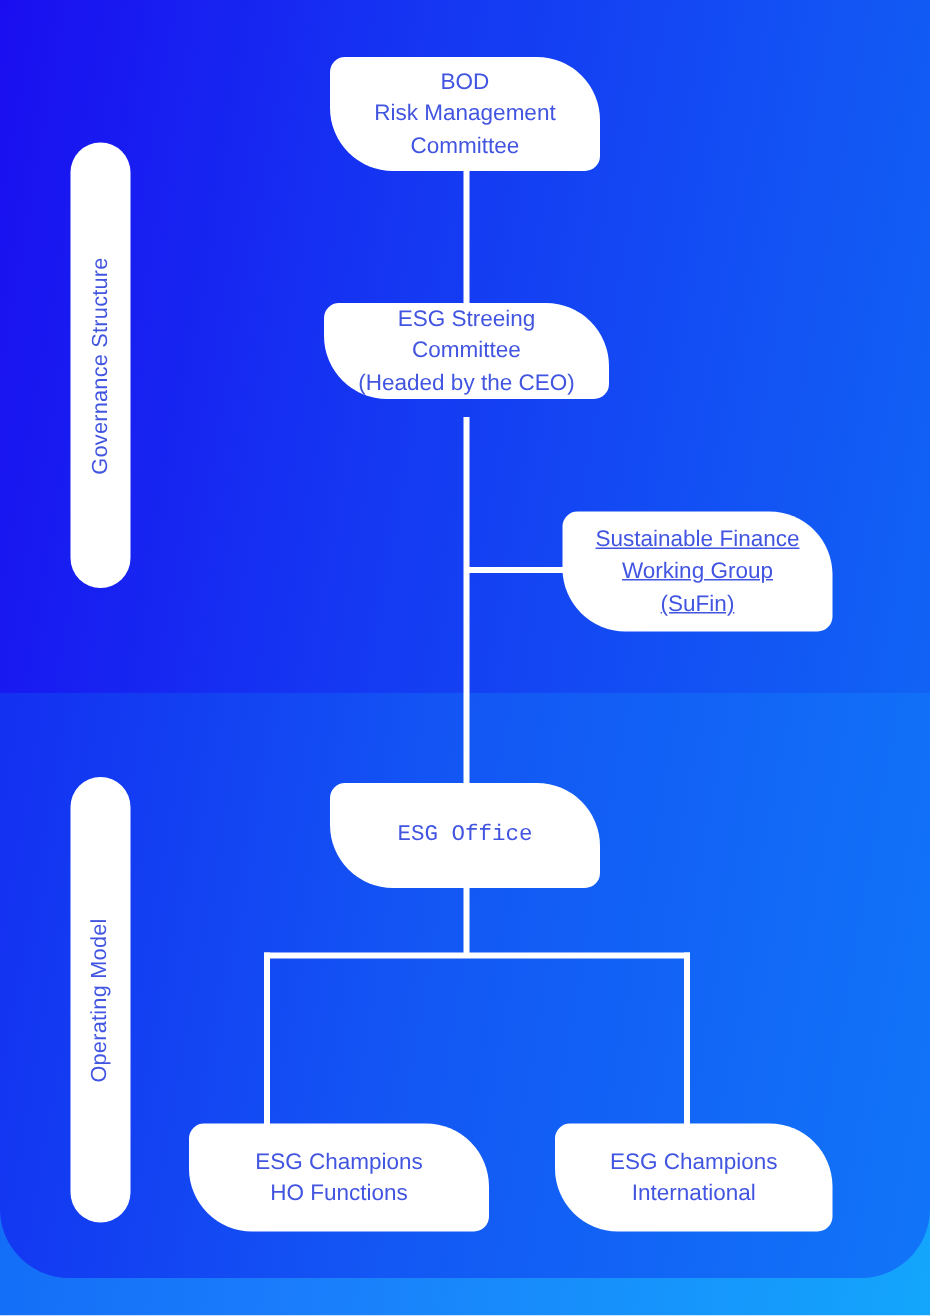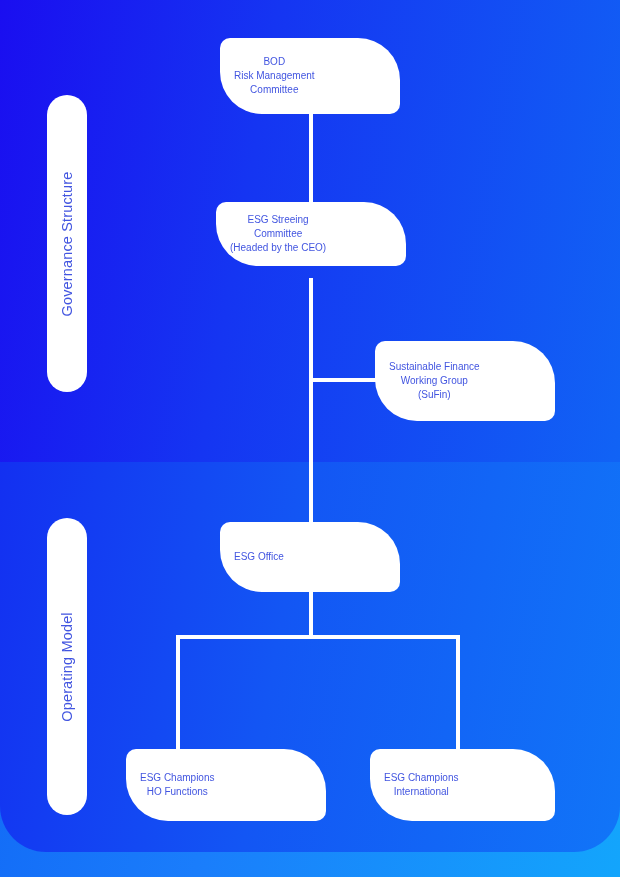--- a/index.html
+++ b/index.html
@@ -69,34 +69,34 @@
     z-index: 2;
   }
 
   
   .node {
     position: absolute;
     background: #ffffff;
     z-index: 4;
     display: flex;
     align-items: center;
-    justify-content: flex-start;
+    justify-content: center;
     text-align: center;
     color: #4255e0;
-    font-size: 10px;
+    font-size: 15px;
     line-height: 1.42;
     padding: 6px 14px;
     
     border-radius: 10px 42px 10px 42px;
   }
 
   .node-bod        { left: 220px; top: 38px;  width: 180px; height: 76px; }
   .node-steering   { left: 216px; top: 202px; width: 190px; height: 64px; }
-  .node-sufin      { left: 375px; top: 341px; width: 180px; height: 80px; }
-  .node-esgoffice  { left: 220px; top: 522px; width: 180px; height: 70px; }
+  .node-sufin      { left: 375px; top: 341px; width: 180px; height: 80px; text-decoration: underline; }
+  .node-esgoffice  { left: 220px; top: 522px; width: 180px; height: 70px; font-family: Liberation Mono, monospace; }
   .node-champ-ho   { left: 126px; top: 749px; width: 200px; height: 72px; }
   .node-champ-intl { left: 370px; top: 749px; width: 185px; height: 72px; }
 </style>
 </head>
 <body>
 
 <div id="root">
 
   <div class="panel panel-governance"></div>
   <div class="panel panel-operating"></div>

